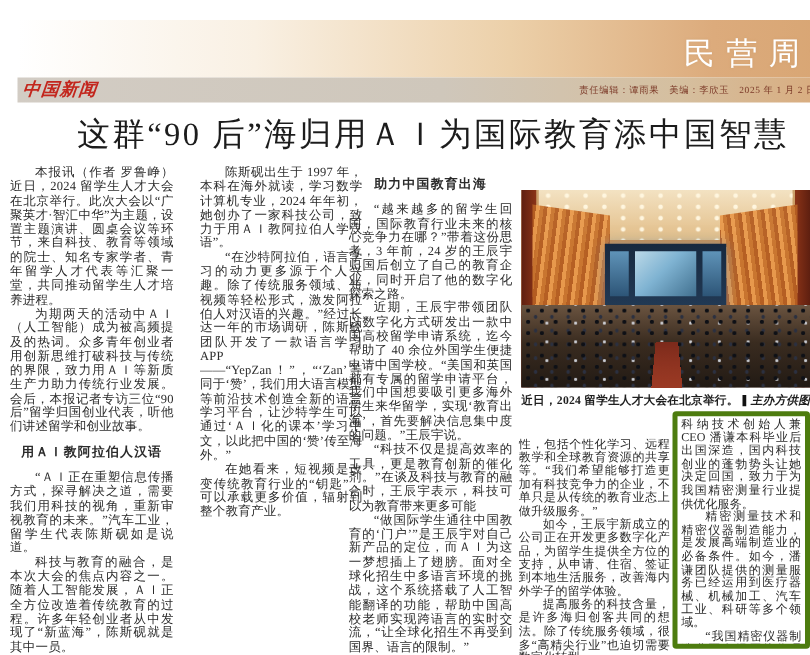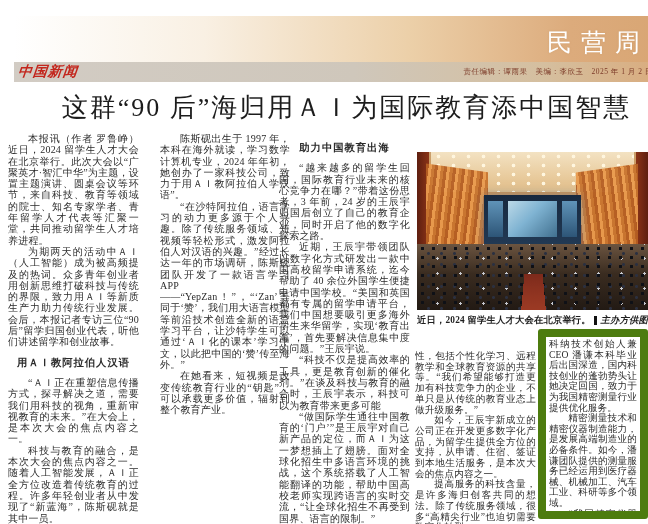--- a/index.html
+++ b/index.html
@@ -68,21 +68,21 @@
           background:linear-gradient(180deg,#7c2a1b,#9c3a24);transform:perspective(60px) rotateX(28deg);}
 
   
   .caption{position:absolute;left:417px;top:314px;width:231px;display:flex;align-items:flex-start;
            justify-content:space-between;font-size:9.3px;font-weight:bold;color:#1f1f1f;letter-spacing:.2px;}
   .credit-wrap{display:flex;align-items:center;white-space:nowrap;font-style:italic;}
   .caption-marker{display:inline-block;width:3px;height:9px;background:#111;margin-right:4px;}
 
   
   .highlight-box{position:absolute;left:538px;top:329px;width:110px;height:190px;box-sizing:border-box;
-                 border:8px solid #4d7c0f;border-radius:3px;background:#fff;padding:2px 3px;overflow:hidden;}
+                 border:4px solid #4d7c0f;border-radius:3px;background:#fff;padding:2px 3px;overflow:hidden;}
   .col5text{color:#2b2b2b;font-size:9.6px;line-height:10.6px;text-align:justify;letter-spacing:.1px;}
   .col5text p{margin:0;text-indent:2em;}
   .col5text p.noindent{text-indent:0;}
 </style>
 </head>
 <body>
 
 <div class="page">
 
   <div class="banner">
@@ -96,21 +96,21 @@
       <span class="page-number">A09</span>
     </span>
   </div>
 
   <h1 class="headline">这群“90 后”海归用ＡＩ为国际教育添中国智慧</h1>
 
   <div class="col col1">
     <p>本报讯（作者 罗鲁峥）近日，2024 留学生人才大会在北京举行。此次大会以“广聚英才·智汇中华”为主题，设置主题演讲、圆桌会议等环节，来自科技、教育等领域的院士、知名专家学者、青年留学人才代表等汇聚一堂，共同推动留学生人才培养进程。</p>
     <p>为期两天的活动中ＡＩ（人工智能）成为被高频提及的热词。众多青年创业者用创新思维打破科技与传统的界限，致力用ＡＩ等新质生产力助力传统行业发展。会后，本报记者专访三位“90 后”留学归国创业代表，听他们讲述留学和创业故事。</p>
     <p class="subhead">用ＡＩ教阿拉伯人汉语</p>
-    <p>“ＡＩ正在重塑信息传播方式，探寻解决之道，需要我们用科技的视角，重新审视教育的未来。”在大会上，是本次大会的焦点内容之一。</p>
+    <p>“ＡＩ正在重塑信息传播方式，探寻解决之道，需要我们用科技的视角，重新审视教育的未来。”汽车工业，留学生代表陈斯砚如是说道。</p>
     <p>科技与教育的融合，是本次大会的焦点内容之一。随着人工智能发展，ＡＩ正全方位改造着传统教育的过程。许多年轻创业者从中发现了“新蓝海”，陈斯砚就是其中一员。</p>
   </div>
 
   <div class="col col2">
     <p>陈斯砚出生于 1997 年，本科在海外就读，学习数学计算机专业，2024 年年初，她创办了一家科技公司，致力于用ＡＩ教阿拉伯人学汉语”。</p>
     <p>“在沙特阿拉伯，语言学习的动力更多源于个人兴趣。除了传统服务领域、短视频等轻松形式，激发阿拉伯人对汉语的兴趣。”经过长达一年的市场调研，陈斯砚团队开发了一款语言学习 APP——“YepZan！”，“‘Zan’等同于‘赞’，我们用大语言模型等前沿技术创造全新的语言学习平台，让沙特学生可以通过‘ＡＩ化的课本’学习中文，以此把中国的‘赞’传至海外。”</p>
     <p>在她看来，短视频是改变传统教育行业的“钥匙”，可以承载更多价值，辐射到整个教育产业。</p>
   </div>
 
   <div class="col col3">
@@ -139,21 +139,21 @@
   <div class="caption">
     <span>近日，2024 留学生人才大会在北京举行。</span>
     <span class="credit-wrap">
       <span class="caption-marker"></span>
       <span>主办方供图</span>
     </span>
   </div>
 
   <div class="col col4">
     <p class="noindent">性，包括个性化学习、远程教学和全球教育资源的共享等。“我们希望能够打造更加有科技竞争力的企业，不单只是从传统的教育业态上做升级服务。”</p>
-    <p>如今，王辰宇新成立的公司正在开发更多数字化产品，为留学生提供全方位的支持，从申请、住宿、签证到本地生活服务，是本次大会的焦点内容之一。</p>
+    <p>如今，王辰宇新成立的公司正在开发更多数字化产品，为留学生提供全方位的支持，从申请、住宿、签证到本地生活服务，改善海内外学子的留学体验。</p>
     <p>提高服务的科技含量，是许多海归创客共同的想法。除了传统服务领域，很多“高精尖行业”也迫切需要数字化转型。</p>
     <p>力德测量执行董事、泰</p>
   </div>
 
   <div class="highlight-box">
     <div class="col5text">
       <p class="noindent">科纳技术创始人兼 CEO 潘谦本科毕业后出国深造，国内科技创业的蓬勃势头让她决定回国，致力于为我国精密测量行业提供优化服务。</p>
       <p>精密测量技术和精密仪器制造能力，是发展高端制造业的必备条件。如今，潘谦团队提供的测量服务已经运用到医疗器械、机械加工、汽车工业、科研等多个领域。</p>
       <p>“我国精密仪器制造业正在经历从代理国外品牌到自主研发生产的转型。”潘谦表示，未来将继续致力于为企业提供更专业、高效的数字化测量解决方案，共同迎接时代的挑战与机遇。</p>
     </div>

